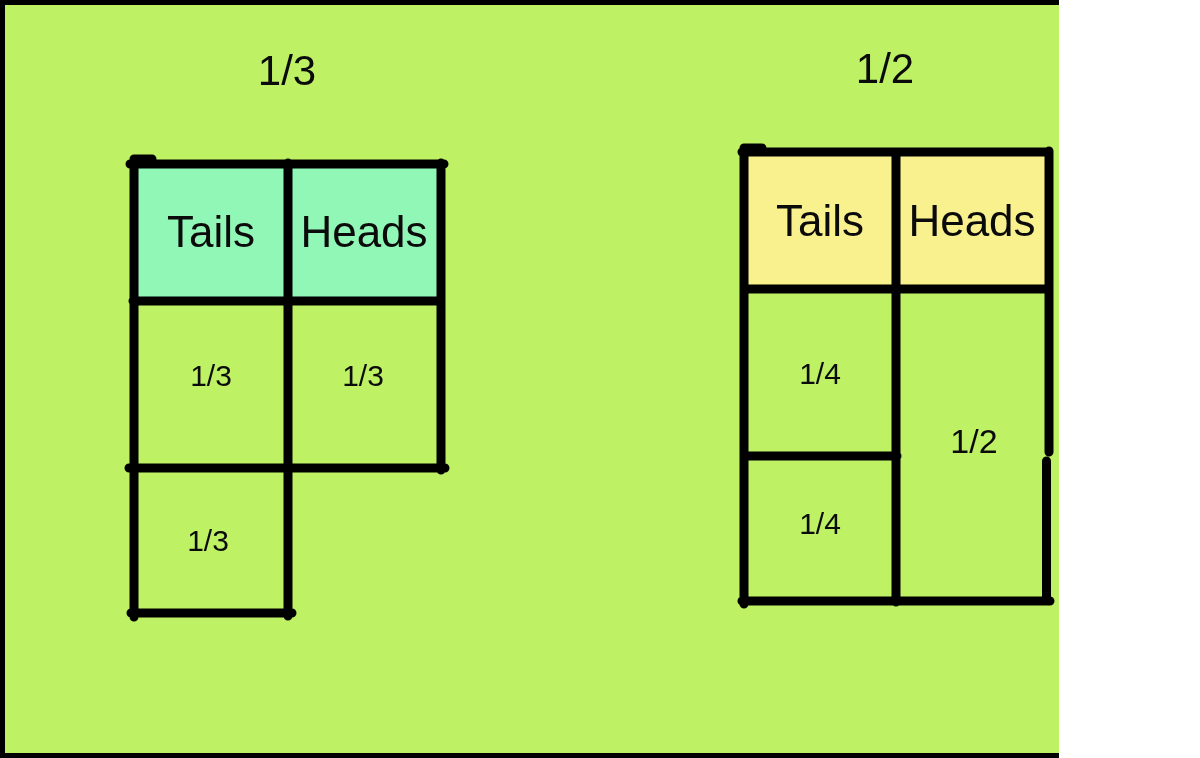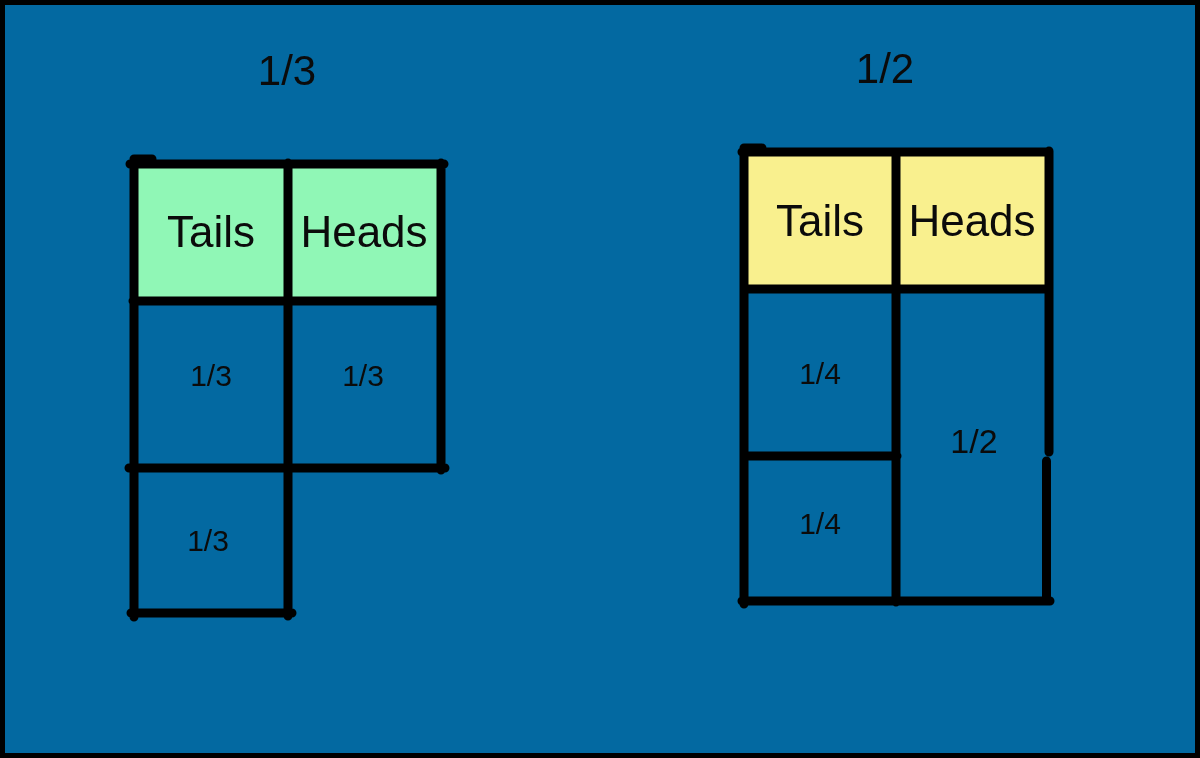--- a/index.html
+++ b/index.html
@@ -3,23 +3,23 @@
 <meta charset="utf-8">
 <style>
   html, body {
     margin: 0;
     padding: 0;
     background: #ffffff;
     font-family: "Liberation Sans", "DejaVu Sans", sans-serif;
   }
   .page {
     position: relative;
-    width: 1200px;
+    width: 1059px;
     height: 758px;
-    background: #0369a1;
+    background: #bef264;
     overflow: hidden;
   }
   .page svg {
     position: absolute;
     inset: 0;
     display: block;
   }
   text {
     fill: #0b0b0b;
     font-family: "Liberation Sans", "DejaVu Sans", sans-serif;

